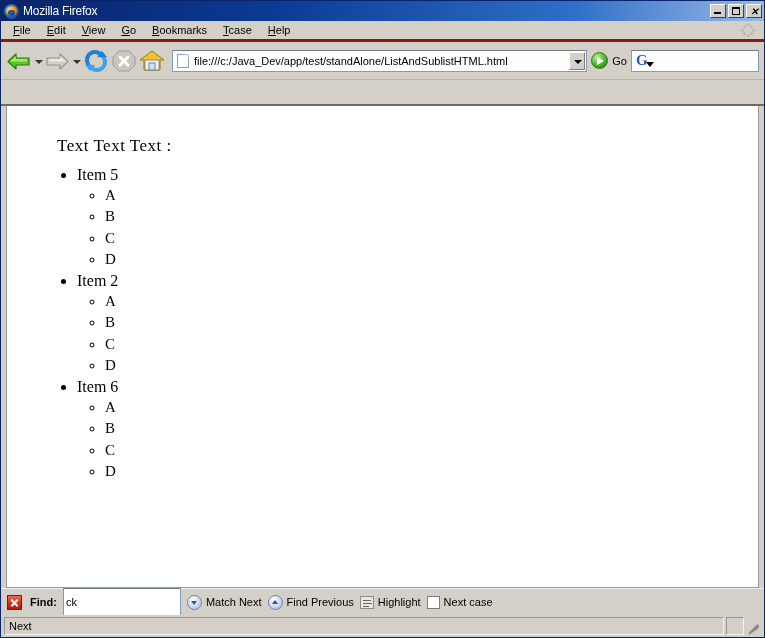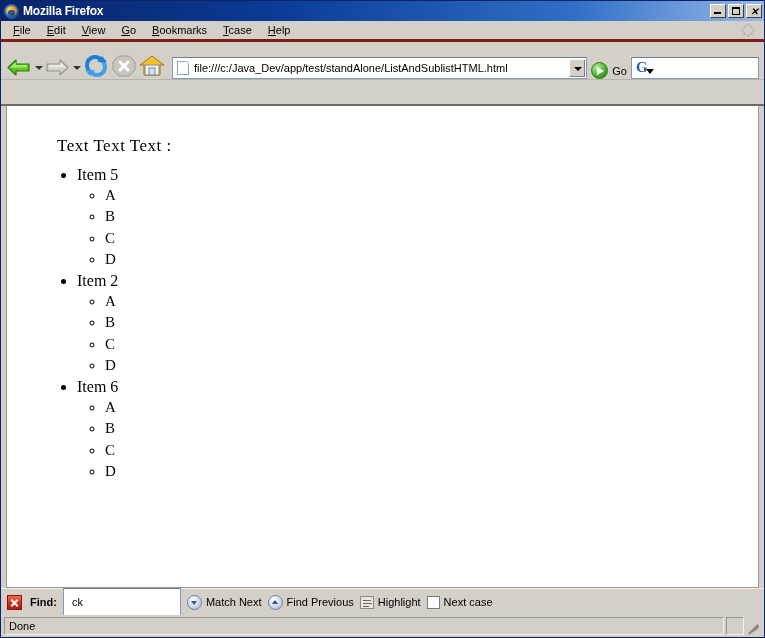--- a/index.html
+++ b/index.html
@@ -29,21 +29,21 @@
     height: 20px;
     flex: 0 0 20px;
     background: linear-gradient(to right, #0a246a 0%, #0a3a93 35%, #2f6fc7 75%, #98b8e8 100%);
     display: flex;
     align-items: center;
     padding: 0 2px 0 3px;
     box-sizing: border-box;
   }
   #titlebar .ttl-text {
     color: #fff;
-    font-weight: bold;
+    font-weight: normal;
     font-size: 12px;
     margin-left: 4px;
     white-space: nowrap;
     letter-spacing: -0.2px;
   }
   .ff-logo {
     width: 15px; height: 15px;
     position: relative;
     border-radius: 50%;
     background: radial-gradient(circle at 35% 35%, #4a8fe0 0%, #1d5fae 55%, #103b78 100%);
@@ -118,21 +118,21 @@
     border-radius: 50%;
     background: #bdb8b0;
   }
 
   
   #navbar {
     height: 38px;
     flex: 0 0 38px;
     background: #d4d0c8;
     display: flex;
-    align-items: flex-end;
+    align-items: center;
     padding: 0 5px;
     box-sizing: border-box;
     border-bottom: 1px solid #b9b4ab;
   }
   .nav-arrow {
     width: 26px; height: 24px;
     position: relative;
     cursor: default;
   }
   .arrow-glyph {
@@ -336,21 +336,21 @@
   #find-close::before { transform: rotate(45deg); }
   #find-close::after  { transform: rotate(-45deg); }
   #find-label { font-size: 11px; margin-left: 2px; font-weight: bold; }
   #find-input {
     width: 118px; height: 29px;
     background: #fff;
     border: 1px solid #7f9db9;
     border-top-color: #6f7f8f;
     font-family: "Liberation Sans", sans-serif;
     font-size: 11px;
-    padding: 0 8px;
+    padding: 0 2px;
     box-sizing: border-box;
     color: #000;
   }
   .find-btn { display: flex; align-items: center; gap: 4px; cursor: default; font-size: 11px; }
   .circ-btn {
     width: 15px; height: 15px; border-radius: 50%;
     background: radial-gradient(circle at 35% 30%, #ffffff 0%, #d5e1f2 45%, #9fb6d6 100%);
     border: 1px solid #6a83a8;
     position: relative;
     box-sizing: border-box;
@@ -601,21 +601,21 @@
     </div>
 
     <div class="find-btn">
       <span id="matchcase-box"></span>
       <span>Next case</span>
     </div>
   </div>
 
   <div id="statusbar">
     <div id="status-panel">
-      <span>Done</span>
+      <span>Next</span>
     </div>
     <div id="status-gap"></div>
     <div id="grip">
       <i style="left:9px; top:12px; width:5px; transform:rotate(-45deg);"></i>
       <i style="left:6px; top:14px; width:9px; transform:rotate(-45deg);"></i>
       <i style="left:3px; top:16px; width:13px; transform:rotate(-45deg);"></i>
     </div>
   </div>
 
 </div>

